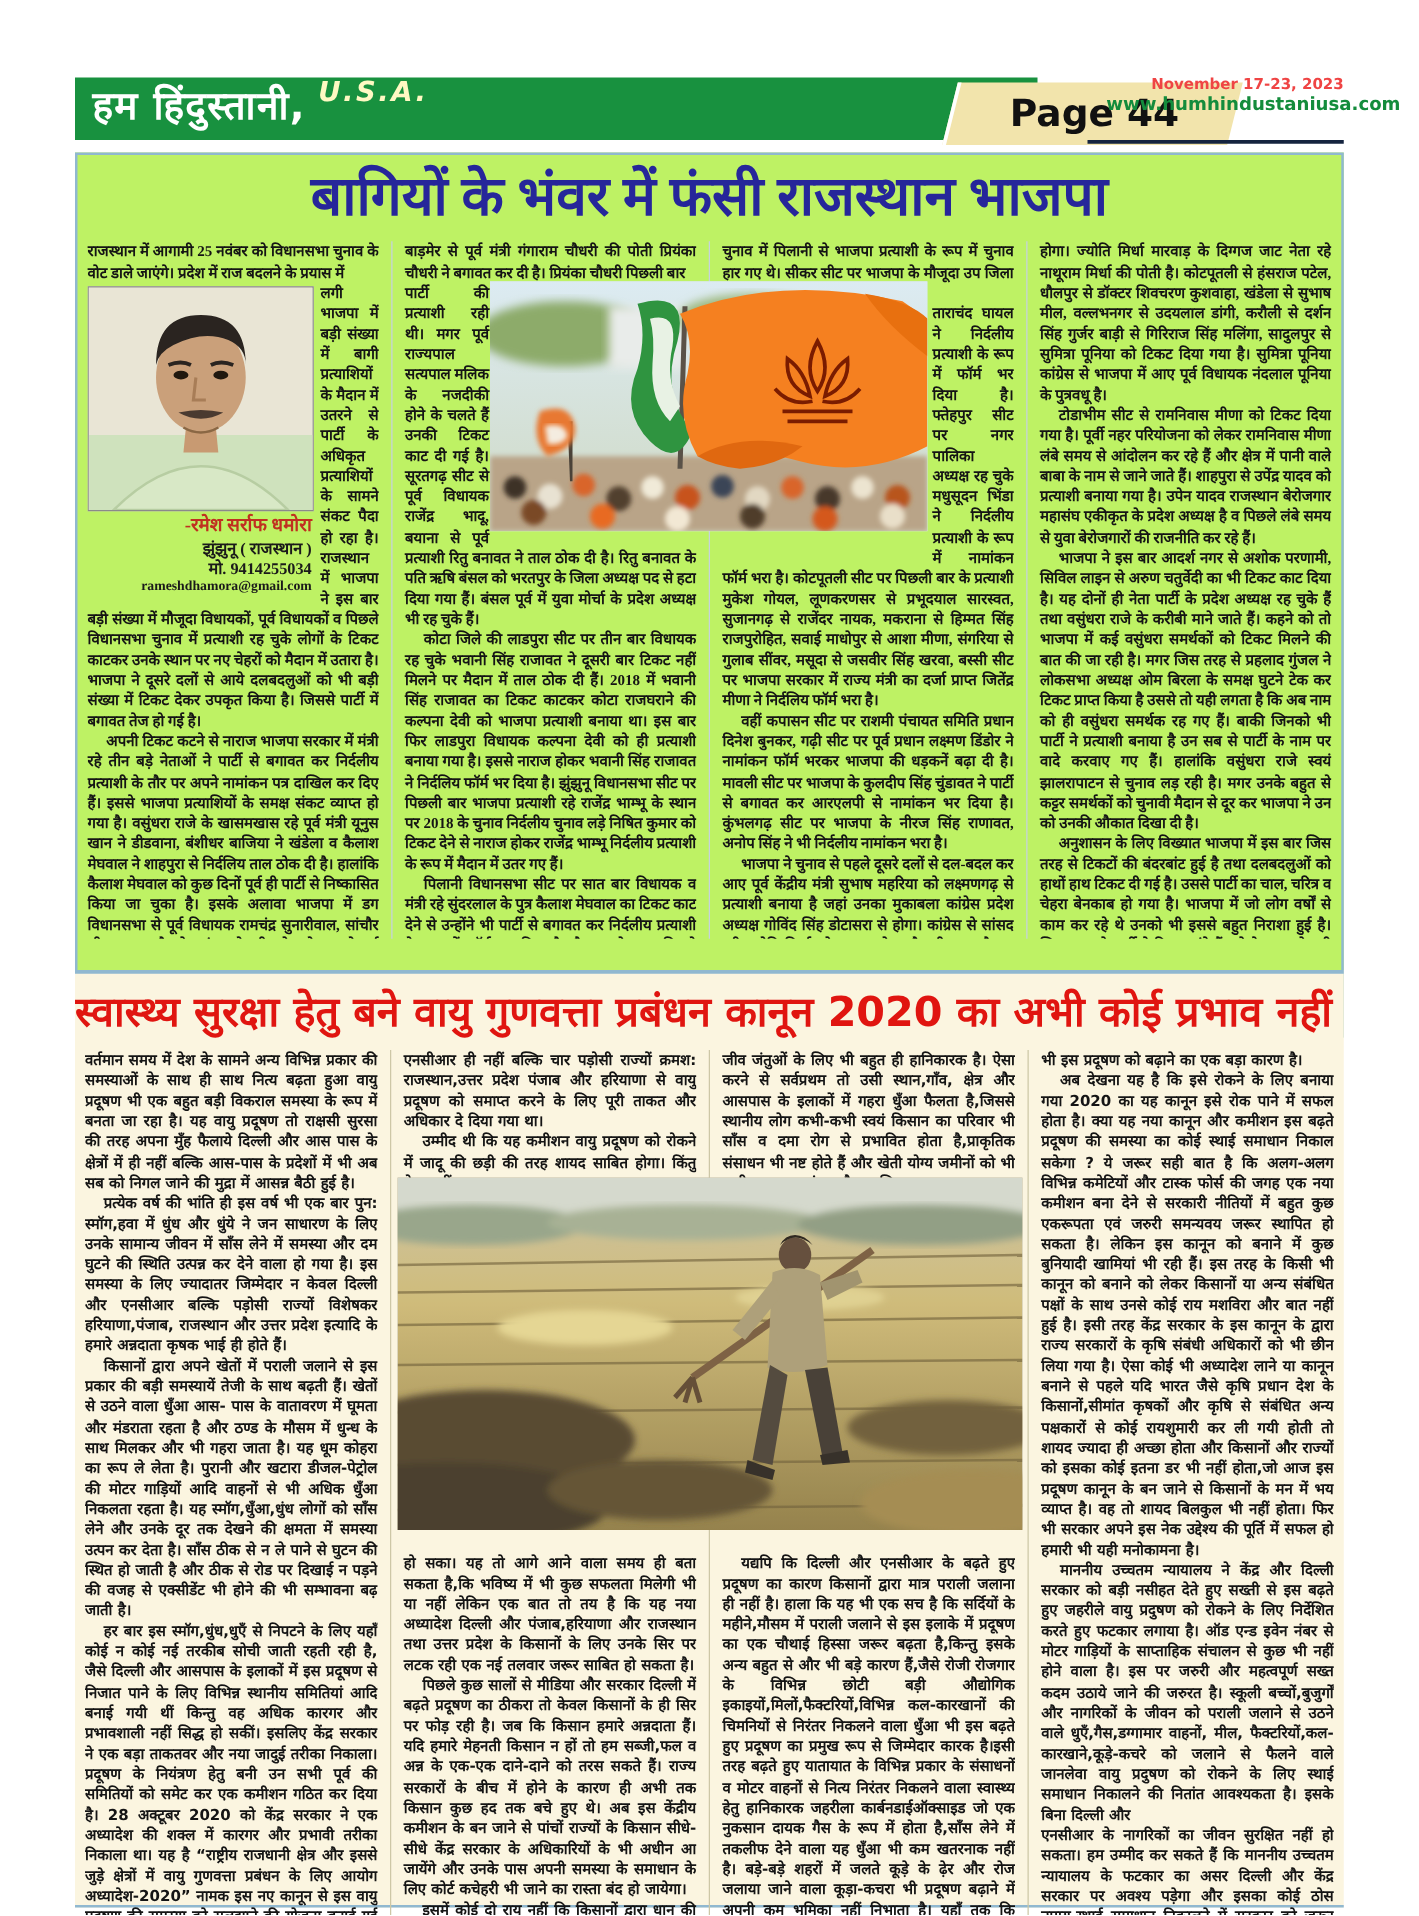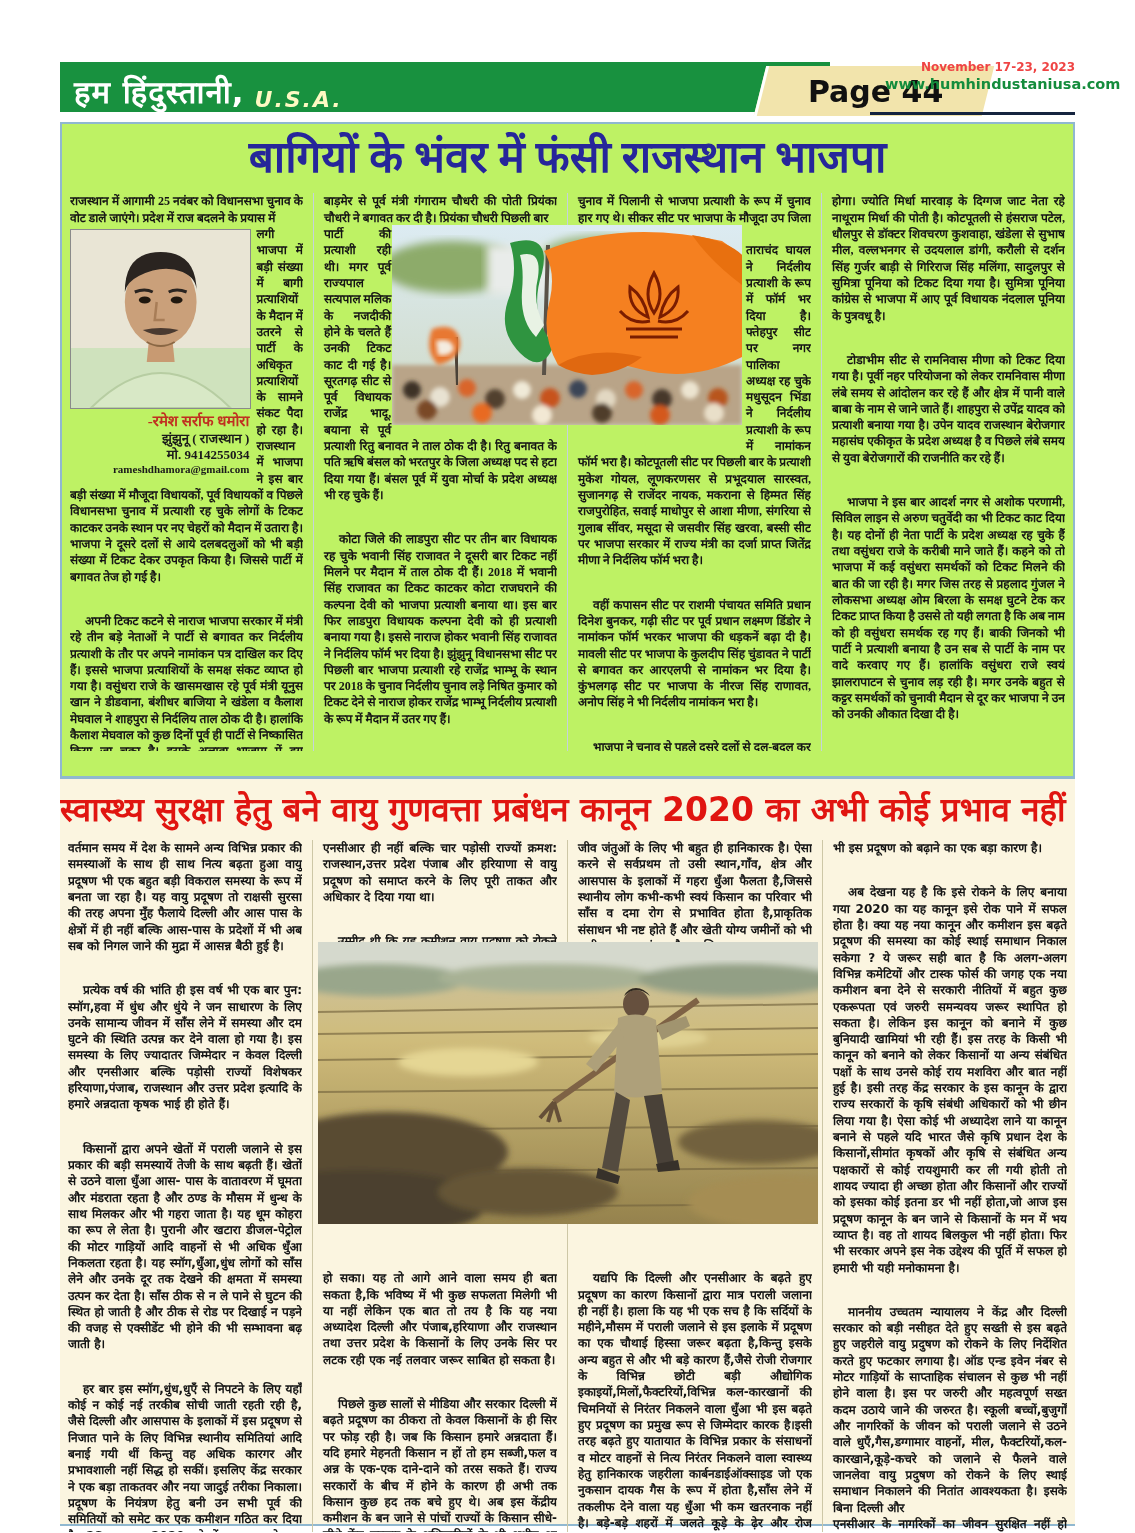--- a/index.html
+++ b/index.html
@@ -8,21 +8,21 @@
     width:1135px;height:1533px;
     background:#ffffff;
     font-family:"DejaVu Sans","Liberation Sans",sans-serif;
     color:#1a1a1a;
     overflow:hidden;
   }
   
   .masthead{position:absolute;left:60px;top:60px;width:1015px;height:56px;}
   .mast-green{
     position:absolute;left:0;top:2px;width:770px;height:50px;
-    background:#18913f;display:flex;align-items:flex-end;padding-left:14px;box-sizing:border-box;
+    background:#18913f;display:flex;align-items:flex-start;padding-left:14px;box-sizing:border-box;
   }
   .paper-name{color:#ffffff;font-weight:bold;font-size:31px;letter-spacing:1px;}
   .paper-region{color:#fef9c3;font-weight:bold;font-style:italic;font-size:22px;margin-left:10px;letter-spacing:2px;}
   .page-tag{
     position:absolute;left:700px;top:6px;width:225px;height:50px;
     background:#f2e4ac;transform:skewX(-14deg);
     display:flex;align-items:center;justify-content:center;
     border-left:3px solid #ffffff;
   }
   .page-tag-inner{transform:skewX(14deg);font-size:30px;font-weight:bold;color:#111111;}
@@ -41,21 +41,21 @@
     padding-top:4px;
   }
   .cols{
     position:relative;display:flex;align-items:stretch;
     padding:6px 8px 4px 8px;box-sizing:border-box;
   }
   .a1-cols{height:568px;}
   .col{flex:1 1 0;overflow:hidden;min-width:0;}
   .col + .col{border-left:1px solid #c5d2dc;margin-left:10px;padding-left:10px;}
   .col p{margin:0;text-align:justify;font-size:12px;line-height:1.36;font-weight:600;color:#141414;}
-  .col p.ind{text-indent:15px;margin-top:28px;}
+  .col p.ind{text-indent:15px;}
   
   .authorbox{float:left;width:77%;margin:3px 7px 2px 0;}
   .authorphoto{width:100%;height:178px;border:1px solid #8a8a8a;background:#e8e4d4;overflow:hidden;}
   .acap{text-align:right;line-height:1.25;}
   .acap-name{color:#c03020;font-weight:bold;font-size:15px;margin-top:3px;}
   .acap-place{font-weight:bold;font-size:13px;}
   .acap-phone{font-weight:bold;font-size:13px;}
   .acap-email{font-size:11px;font-weight:600;}
   
   .sp-r{float:right;width:69%;height:204px;margin-left:5px;}

